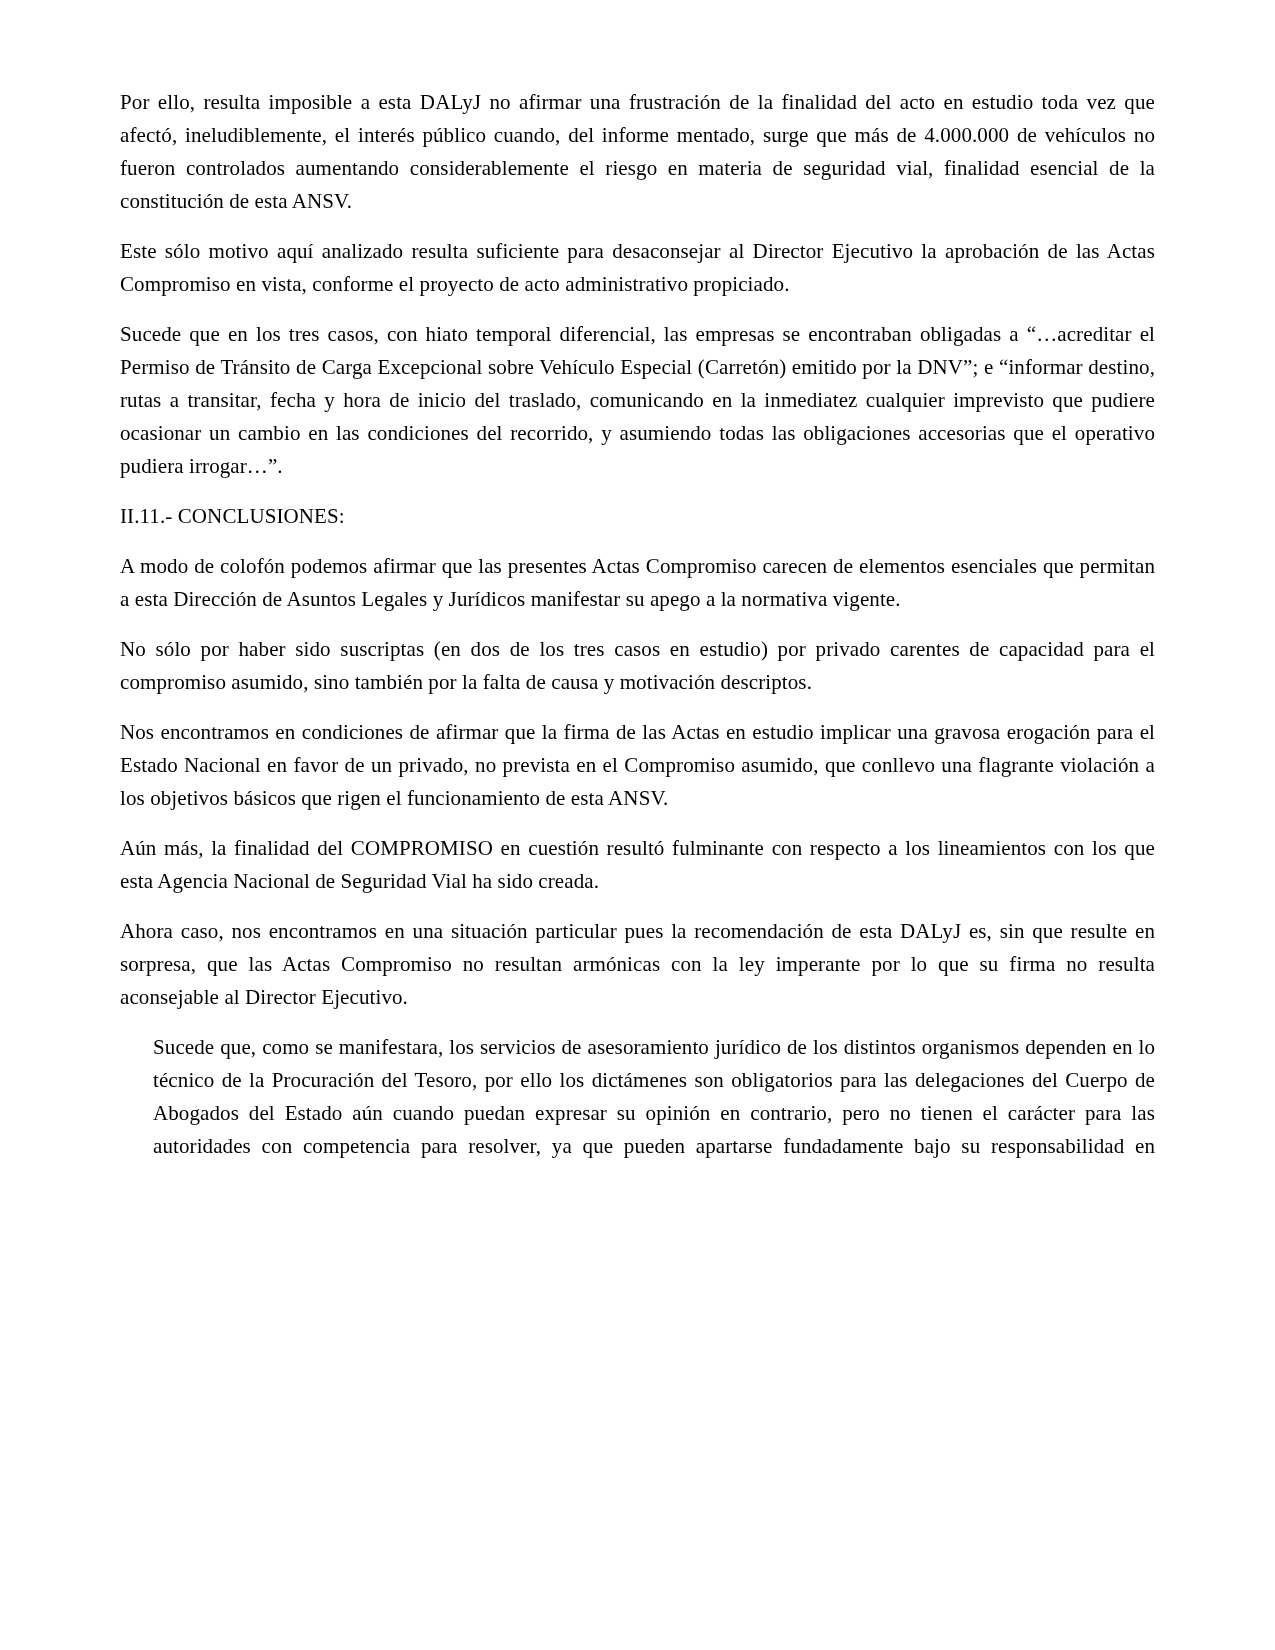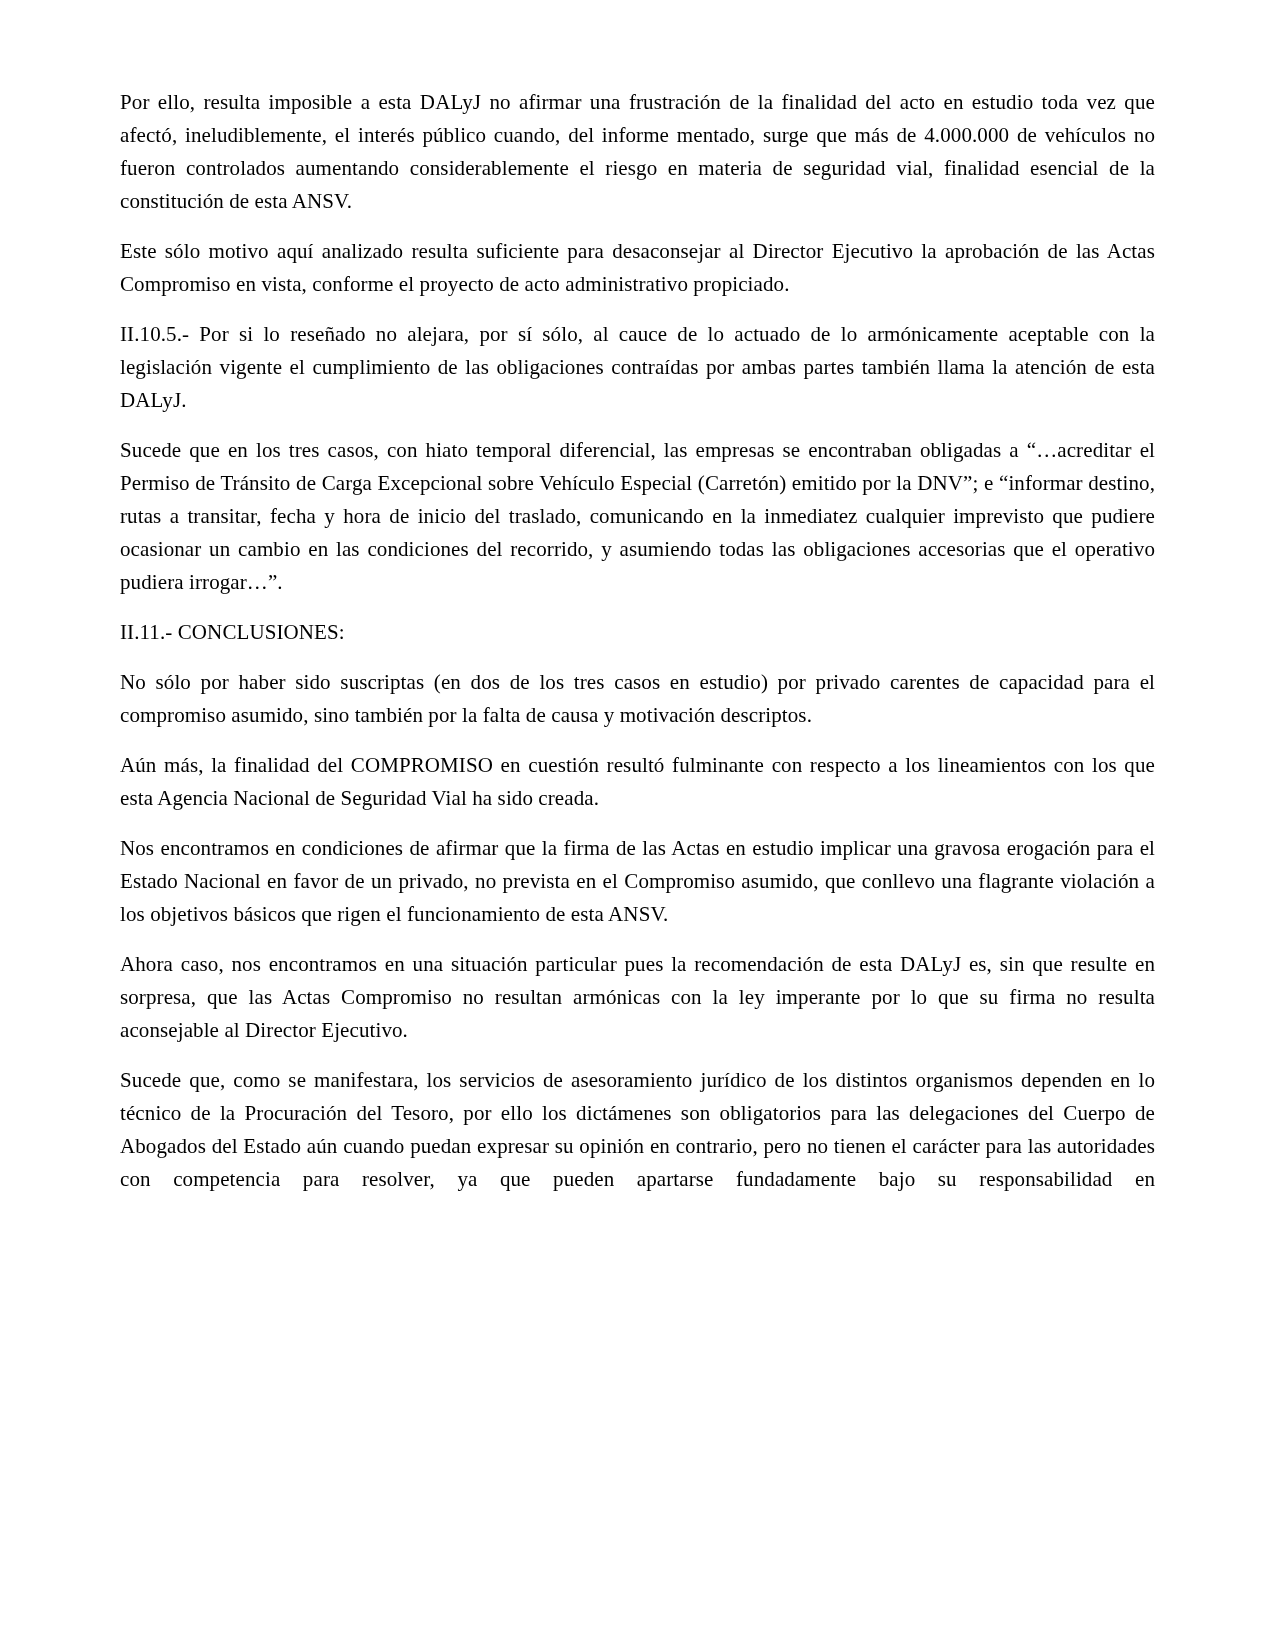--- a/index.html
+++ b/index.html
@@ -25,29 +25,30 @@
     margin: 0 0 17px 0;
     font-size: 21px;
     line-height: 33px;
     text-align: justify;
     letter-spacing: 0.1px;
   }
   
   .page p.continues {
     text-align-last: justify;
     margin-bottom: 0;
+    margin-left: 33px;
   }
 </style>
 </head>
 <body>
 
 <div class="page">
   <p>Por ello, resulta imposible a esta DALyJ no afirmar una frustración de la finalidad del acto en estudio toda vez que afectó, ineludiblemente, el interés público cuando, del informe mentado, surge que más de 4.000.000 de vehículos no fueron controlados aumentando considerablemente el riesgo en materia de seguridad vial, finalidad esencial de la constitución de esta ANSV.</p>
   <p>Este sólo motivo aquí analizado resulta suficiente para desaconsejar al Director Ejecutivo la aprobación de las Actas Compromiso en vista, conforme el proyecto de acto administrativo  propiciado.</p>
-  <p>II.10.5.- Por si lo reseñado no alejara, por sí sólo, al cauce de lo actuado de lo armónicamente aceptable con la legislación vigente el cumplimiento de las obligaciones contraídas por ambas partes también llama la atención de esta DALyJ.</p>
   <p>Sucede que en los tres casos, con hiato temporal diferencial, las empresas se encontraban obligadas a “…acreditar el Permiso de Tránsito de Carga Excepcional sobre Vehículo Especial (Carretón) emitido por la DNV”; e “informar destino, rutas a transitar, fecha y hora de inicio del traslado, comunicando en la inmediatez cualquier imprevisto que pudiere ocasionar un cambio en las condiciones del recorrido, y asumiendo todas las obligaciones accesorias que el operativo pudiera irrogar…”.</p>
   <p>II.11.- CONCLUSIONES:</p>
+  <p>A modo de colofón podemos afirmar que las presentes Actas Compromiso carecen de elementos esenciales que permitan a esta Dirección de Asuntos Legales y Jurídicos manifestar su apego a la normativa vigente.</p>
   <p>No sólo por haber sido suscriptas (en dos de los tres casos en estudio) por privado carentes de capacidad para el compromiso asumido, sino también por la falta de causa y motivación descriptos.</p>
+  <p>Nos encontramos en condiciones de afirmar que la firma de las Actas en estudio implicar una gravosa erogación para el Estado Nacional en favor de un privado, no prevista en el Compromiso asumido, que conllevo una flagrante violación a los objetivos básicos que rigen el funcionamiento de esta ANSV.</p>
   <p>Aún más, la finalidad del COMPROMISO en cuestión resultó fulminante con respecto a los lineamientos con los que esta Agencia Nacional de Seguridad Vial ha sido creada.</p>
-  <p>Nos encontramos en condiciones de afirmar que la firma de las Actas en estudio implicar una gravosa erogación para el Estado Nacional en favor de un privado, no prevista en el Compromiso asumido, que conllevo una flagrante violación a los objetivos básicos que rigen el funcionamiento de esta ANSV.</p>
   <p>Ahora caso, nos encontramos en una situación particular pues la recomendación de esta DALyJ es, sin que resulte en sorpresa, que las Actas Compromiso no resultan armónicas con la ley imperante por lo que su firma no resulta aconsejable al Director Ejecutivo.</p>
   <p class="continues">Sucede que, como se manifestara, los servicios de asesoramiento jurídico de los distintos organismos dependen en lo técnico de la Procuración del Tesoro, por ello los dictámenes son obligatorios para las delegaciones del Cuerpo de Abogados del Estado aún cuando puedan expresar su opinión en contrario, pero no tienen el carácter para las autoridades con competencia para resolver, ya que pueden apartarse fundadamente bajo su responsabilidad en</p>
 </div>
 
 </body></html>

